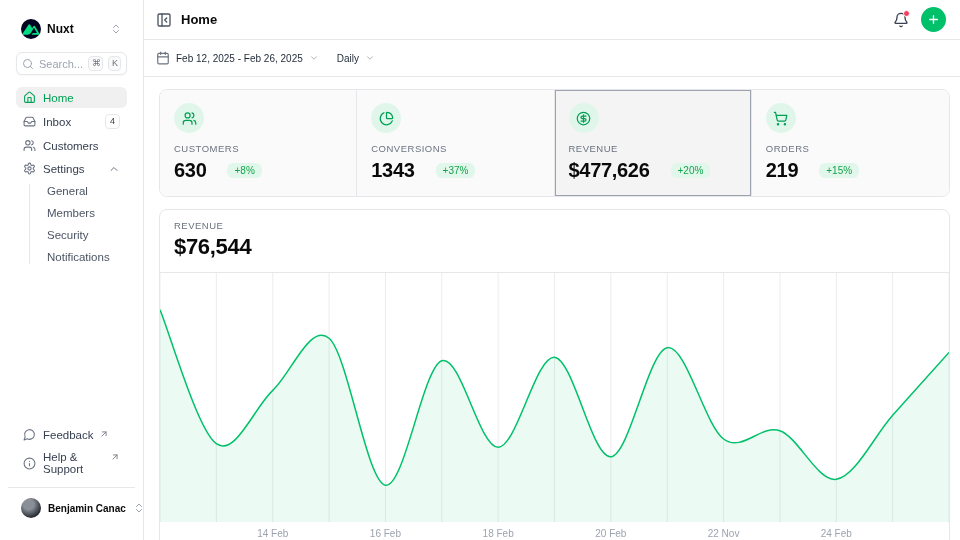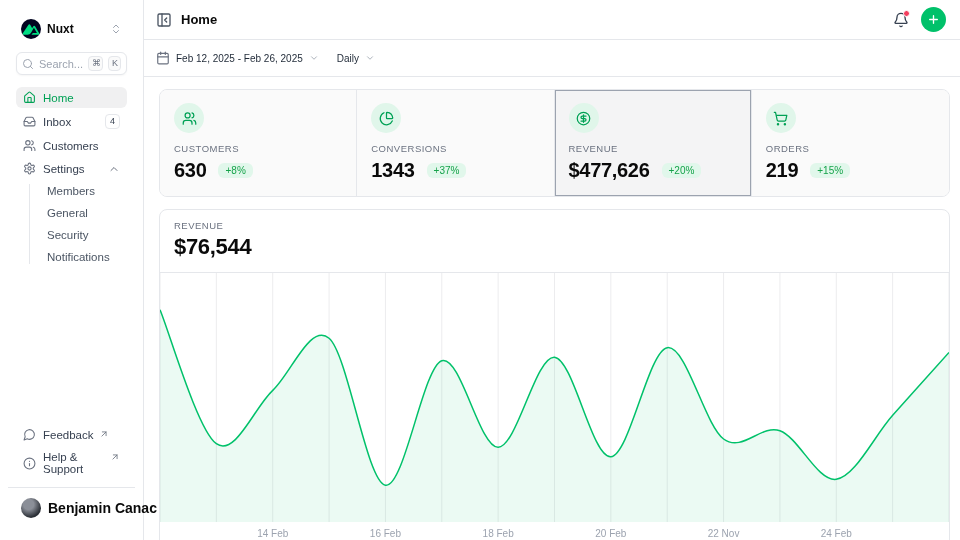--- a/index.html
+++ b/index.html
@@ -40,21 +40,21 @@
   .tail { margin-left:auto; }
   .subnav { position:relative; display:flex; flex-direction:column; gap:2px; padding-left:23px; }
   .subnav::before { content:""; position:absolute; left:13px; top:3px; bottom:3px; width:1px; background:#e5e7eb; }
   .sub-item { font-size:11.5px; color:#4b5563; padding:4px 8px; border-radius:6px; font-weight:400; }
   .spacer { flex:1; }
   .ext { color:#9ca3af; align-self:flex-start; margin-left:-2px; margin-top:1px; }
   .user-wrap { border-top:1px solid #e5e7eb; margin:8px -8px 0; padding:7px 8px 3px; }
   .user-btn { display:flex; align-items:center; gap:7px; width:100%; padding:3px 5px; border-radius:6px; }
   .avatar { width:20px; height:20px; border-radius:50%; flex:none;
             background:radial-gradient(circle at 38% 32%, #8b8f98 0 28%, #2b2f36 70%); }
-  .user-name { flex:1; font-size:14px; font-weight:600; color:#0a0a0a; white-space:nowrap; }
+  .user-name { flex:1; font-size:10px; font-weight:600; color:#0a0a0a; white-space:nowrap; }
 
   
   .main { flex:1; min-width:0; display:flex; flex-direction:column; }
   .topbar { height:40px; border-bottom:1px solid #e5e7eb; display:flex; align-items:center;
             gap:9px; padding:0 14px 0 12px; }
   .panel-btn { color:#4b5563; display:flex; }
   .page-title { font-size:13px; font-weight:700; color:#0a0a0a; }
   .topbar-right { margin-left:auto; display:flex; align-items:center; gap:12px; }
   .bell-btn { position:relative; color:#374151; display:flex; }
   .dot { position:absolute; top:-2px; right:-1px; width:7px; height:7px; border-radius:50%;
@@ -72,21 +72,21 @@
   .stats { display:grid; grid-template-columns:repeat(4,1fr); border:1px solid #e5e7eb;
            border-radius:8px; overflow:hidden; }
   .stat { background:#fafafa; padding:13px 14px 14px; border-right:1px solid #e5e7eb; }
   .stat:last-child { border-right:none; }
   .stat.selected { background:#f4f4f5; box-shadow:inset 0 0 0 1px #9ca3af; }
   .stat-icon { width:30px; height:30px; border-radius:50%; background:#e0f6ea; color:#00a155;
                display:flex; align-items:center; justify-content:center; }
   .stat-icon svg { width:15px; height:15px; stroke:currentColor; fill:none; stroke-width:2;
                    stroke-linecap:round; stroke-linejoin:round; }
   .stat-label { margin-top:10px; font-size:9.5px; font-weight:500; letter-spacing:.5px; color:#6b7280; }
-  .stat-row { margin-top:5px; display:flex; align-items:center; gap:12px;text-align:right; }
+  .stat-row { margin-top:5px; display:flex; align-items:center; gap:21px;text-align:right; }
   .stat-value { font-size:20px; font-weight:700; color:#0a0a0a; letter-spacing:-.3px; }
   .delta { font-size:10px; font-weight:500; color:#16a34a; background:#e1f7eb; border-radius:6px;
            padding:2px 7px; }
 
   .chart-card { margin-top:12px; border:1px solid #e5e7eb; border-radius:8px; background:#fff;
                 overflow:hidden; height:360px; }
   .chart-head { padding:10px 14px 12px; border-bottom:1px solid #e5e7eb; }
   .chart-label { font-size:9.5px; font-weight:500; letter-spacing:.5px; color:#6b7280; }
   .chart-value { margin-top:3px; font-size:22px; font-weight:700; color:#0a0a0a; letter-spacing:-.3px; }
   .chart-plot { position:relative; height:249px; }
@@ -171,22 +171,22 @@
         </span>
         <span>Settings</span>
         <span class="icn i12 muted tail">
           <svg viewBox="0 0 24 24">
               <path d="m18 15-6-6-6 6"></path>
             </svg>
         </span>
       </button>
 
       <div class="subnav">
+        <button class="sub-item">General</button>
         <button class="sub-item">Members</button>
-        <button class="sub-item">General</button>
         <button class="sub-item">Security</button>
         <button class="sub-item">Notifications</button>
       </div>
     </nav>
 
     <div class="spacer"></div>
 
     <nav class="nav">
       <button class="nav-item">
         <span class="icn i13">

